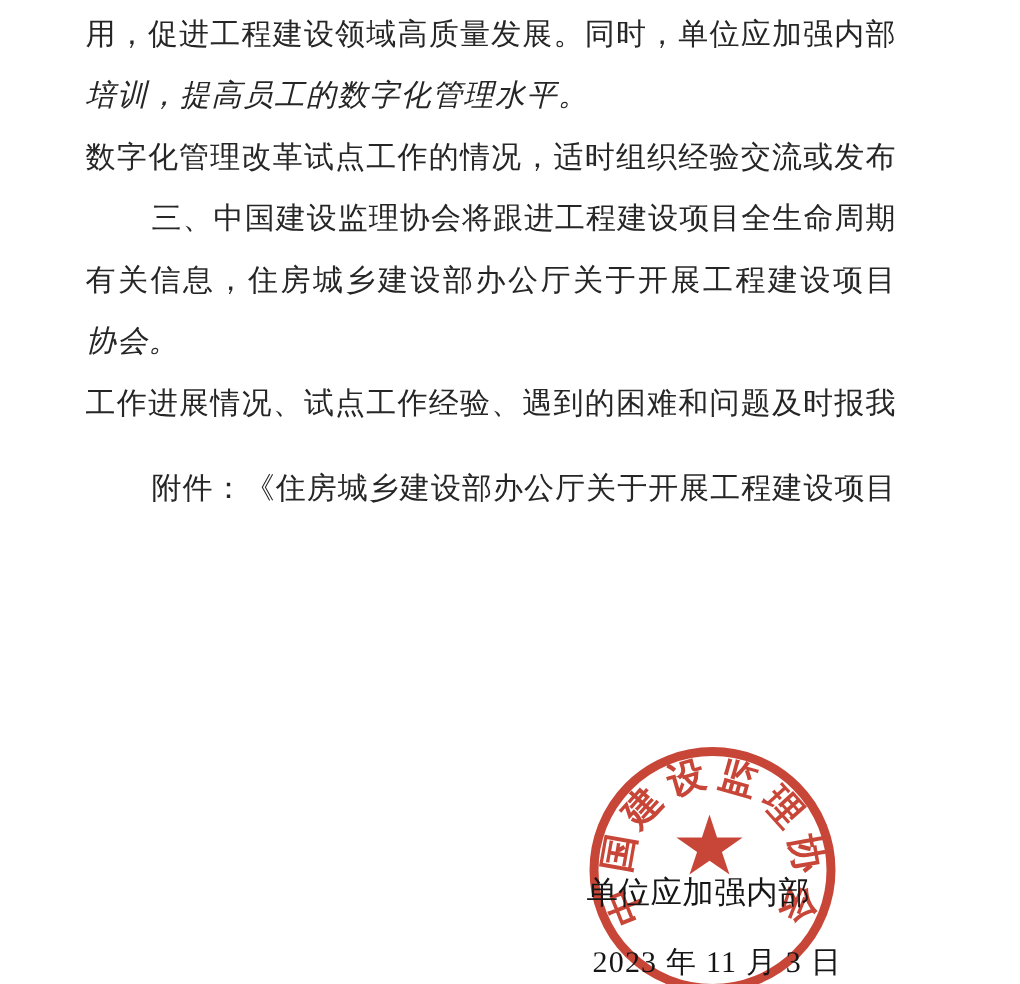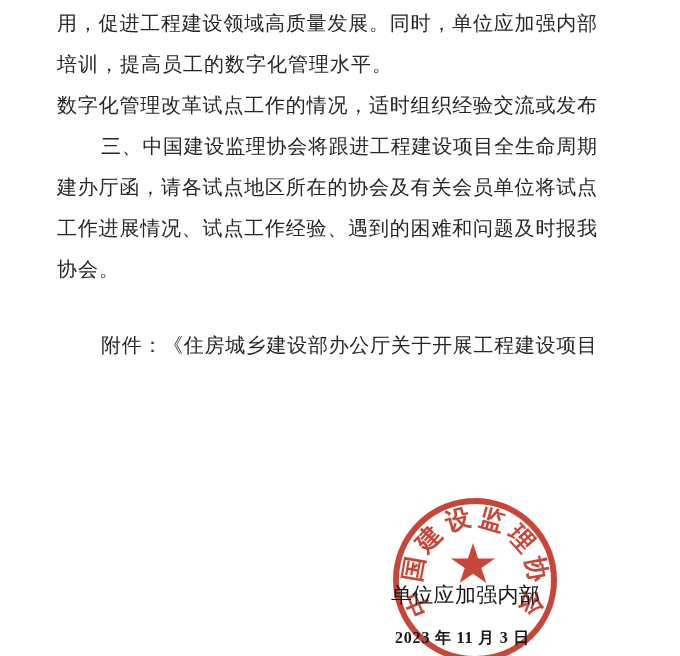--- a/index.html
+++ b/index.html
@@ -7,39 +7,38 @@
   .page {
     position:relative; width:680px; height:656px;
     background:#ffffff; overflow:hidden;
     font-family:"Liberation Serif", serif;
   }
   .para {
     position:absolute; left:57px; width:540px;
     font-size:20px; color:var(--ink);
   }
   #para-main { top:3px; }
-  #para-attachment { top:325px; }
+  #para-attachment { top:306px; }
   .line {
     height:41px; line-height:41px;
   }
   .line.fill {
     text-align:justify; text-align-last:justify;
   }
-  .line.plain { letter-spacing:1px; }
+  .line.plain { letter-spacing:1px;font-style:italic; }
   .line.indent { padding-left:44px; }
   .sig {
     position:absolute; left:391px; top:581px;
     font-size:21px; letter-spacing:0.3px; color:#161616;
     white-space:nowrap;
   }
   .sig-date {
     position:absolute; left:395px; top:628px;
-    font-size:16px; letter-spacing:0.8px; color:#161616;
+    font-size:20px; letter-spacing:0.8px; color:#161616;
     white-space:nowrap;
-    font-weight:bold;
   }
   .seal {
     position:absolute; left:393px; top:498px; width:164px; height:164px;
     mix-blend-mode:multiply; opacity:0.9; pointer-events:none;
   }
   .seal-ring {
     position:absolute; left:0; top:0; width:152px; height:152px;
     border:6px solid var(--red); border-radius:50%;
   }
   .seal-star {
@@ -57,23 +56,23 @@
 </head>
 <body>
 
 <div class="page">
 
   <div class="para" id="para-main">
       <div class="line fill">用，促进工程建设领域高质量发展。同时，单位应加强内部</div>
       <div class="line plain">培训，提高员工的数字化管理水平。</div>
       <div class="line fill">数字化管理改革试点工作的情况，适时组织经验交流或发布</div>
       <div class="line fill indent">三、中国建设监理协会将跟进工程建设项目全生命周期</div>
-      <div class="line fill">建办厅函，请各试点地区所在的协会及有关会员单位将试点</div>
+      <div class="line fill">有关信息，住房城乡建设部办公厅关于开展工程建设项目</div>
+      <div class="line plain">协会。</div>
       <div class="line fill">工作进展情况、试点工作经验、遇到的困难和问题及时报我</div>
-      <div class="line plain">协会。</div>
     </div>
 
   <div class="para" id="para-attachment">
       <div class="line fill indent">附件：《住房城乡建设部办公厅关于开展工程建设项目</div>
     </div>
 
   <div class="seal">
     <div class="seal-ring"></div>
     <div class="seal-star"></div>
     <div id="seal-chars">

